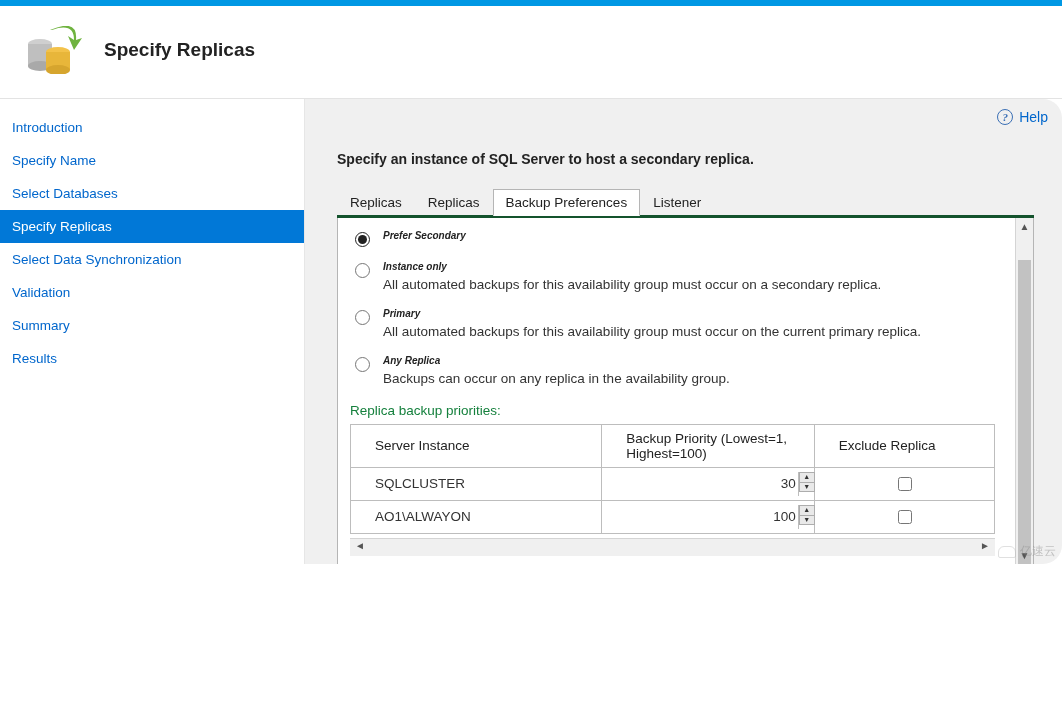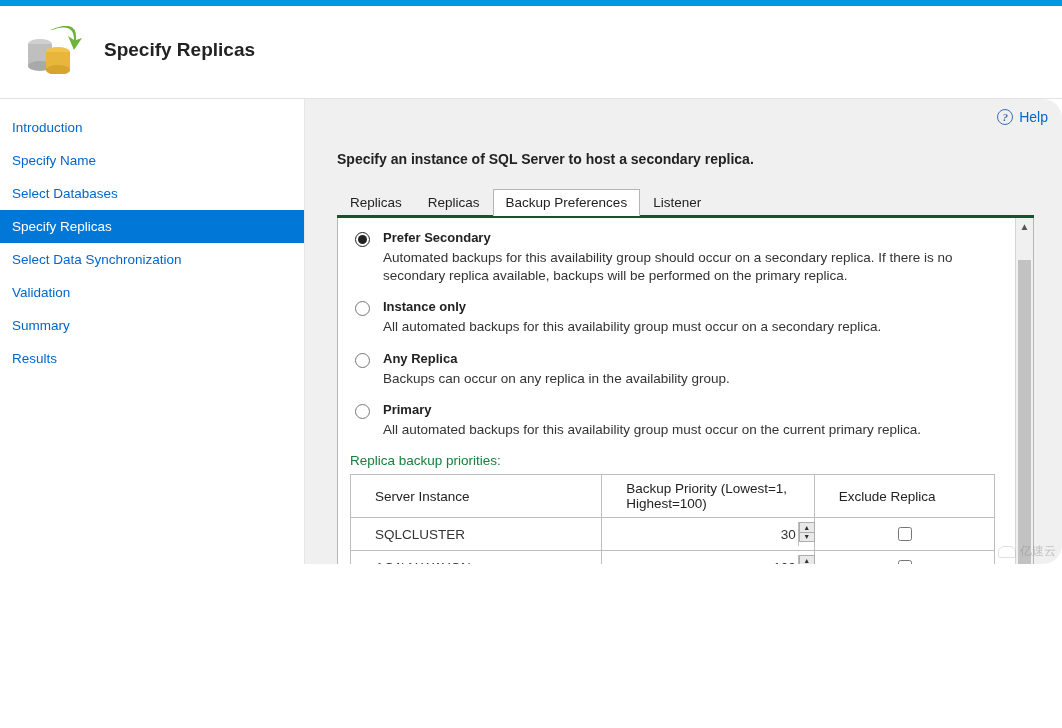--- a/index.html
+++ b/index.html
@@ -20,21 +20,21 @@
   .main-inner { padding: 26px 0 0 32px; display: flex; flex-direction: column; height: 100%; }
   .instruction { font-weight: 700; font-size: 14px; color: #222; margin-bottom: 22px; padding-right: 20px; }
   .tabstrip { display: flex; align-items: flex-end; border-bottom: 3px solid #14532d; margin-right: 28px; }
   .tab { padding: 5px 12px; font-size: 13.5px; background: #f0f0f0; border: 1px solid transparent; border-bottom: none; cursor: pointer; color: #222; }
   .tab.active { background: #fff; border: 1px solid #b5b5b5; border-bottom: 1px solid #fff; margin-bottom: -1px; }
   .tab-panel { background: #fff; border: 1px solid #b5b5b5; border-top: none; margin-right: 28px; position: relative; flex: 1; overflow: hidden; display: flex; }
   .panel-scroll { flex: 1; overflow: auto; padding: 6px 20px 8px 12px; }
   .radio-opt { display: flex; align-items: flex-start; gap: 10px; margin: 6px 0 8px 0; }
   .radio-opt input[type=radio] { margin-top: 2px; width: 15px; height: 15px; accent-color: #222; }
   .opt-body { flex: 1; }
-  .opt-title { font-weight: 700; font-size: 13px; color: #222; }
+  .opt-title { font-weight: 700; font-size: 10px; color: #222; font-style: italic; }
   .opt-desc { font-size: 13.5px; color: #333; margin-top: 4px; line-height: 1.35; }
   .radio-block { margin-bottom: 14px; }
   .priorities-label { font-size: 13.5px; margin: 8px 0 6px 0; color: #15803d; }
   table.priorities { width: 100%; border-collapse: collapse; font-size: 13.5px; background: #fff; }
   table.priorities th, table.priorities td { border: 1px solid #bdbdbd; padding: 6px 24px; text-align: left; background: #fff; }
   table.priorities th { font-weight: 400; color: #222; height: 42px; vertical-align: middle;}
   .priority-val { flex: 1; text-align: right; padding-right: 2px; }
   .spinner { width: 16px; display: flex; flex-direction: column; border-left: 1px solid #bdbdbd; }
   .spin-btn { width: 16px; height: 10px; background: #e9e9e9; border: 1px solid #adadad; font-size: 7px; line-height: 6px; text-align: center; cursor: pointer; display:flex; align-items:center; justify-content:center;}
   .spin-btn:first-child { border-bottom: none; }
@@ -107,51 +107,50 @@
         </div>
 
         <div class="tab-panel">
           <div class="panel-scroll">
 
             <div class="radio-block">
               <div class="radio-opt">
                 <input type="radio" name="bkpref" checked="" style="">
                 <div class="opt-body">
                   <div class="opt-title">Prefer Secondary</div>
-                  <div class="opt-desc">Automated backups for this availability group should occur on a secondary replica. If there is no secondary replica available, backups will be performed on the primary replica.</div>
                 </div>
               </div>
             </div>
 
             <div class="radio-block">
               <div class="radio-opt">
                 <input type="radio" name="bkpref" style="">
                 <div class="opt-body">
                   <div class="opt-title">Instance only</div>
                   <div class="opt-desc">All automated backups for this availability group must occur on a secondary replica.</div>
                 </div>
               </div>
             </div>
 
             <div class="radio-block">
               <div class="radio-opt">
                 <input type="radio" name="bkpref" style="">
                 <div class="opt-body">
+                  <div class="opt-title">Primary</div>
+                  <div class="opt-desc">All automated backups for this availability group must occur on the current primary replica.</div>
+                </div>
+              </div>
+            </div>
+
+            <div class="radio-block">
+              <div class="radio-opt">
+                <input type="radio" name="bkpref" style="">
+                <div class="opt-body">
                   <div class="opt-title">Any Replica</div>
                   <div class="opt-desc">Backups can occur on any replica in the availability group.</div>
-                </div>
-              </div>
-            </div>
-
-            <div class="radio-block">
-              <div class="radio-opt">
-                <input type="radio" name="bkpref" style="">
-                <div class="opt-body">
-                  <div class="opt-title">Primary</div>
-                  <div class="opt-desc">All automated backups for this availability group must occur on the current primary replica.</div>
                 </div>
               </div>
             </div>
 
             <div class="priorities-label">Replica backup priorities:</div>
 
             <table class="priorities">
               <thead>
                 <tr>
                   <th style="width:39%">Server Instance</th>

